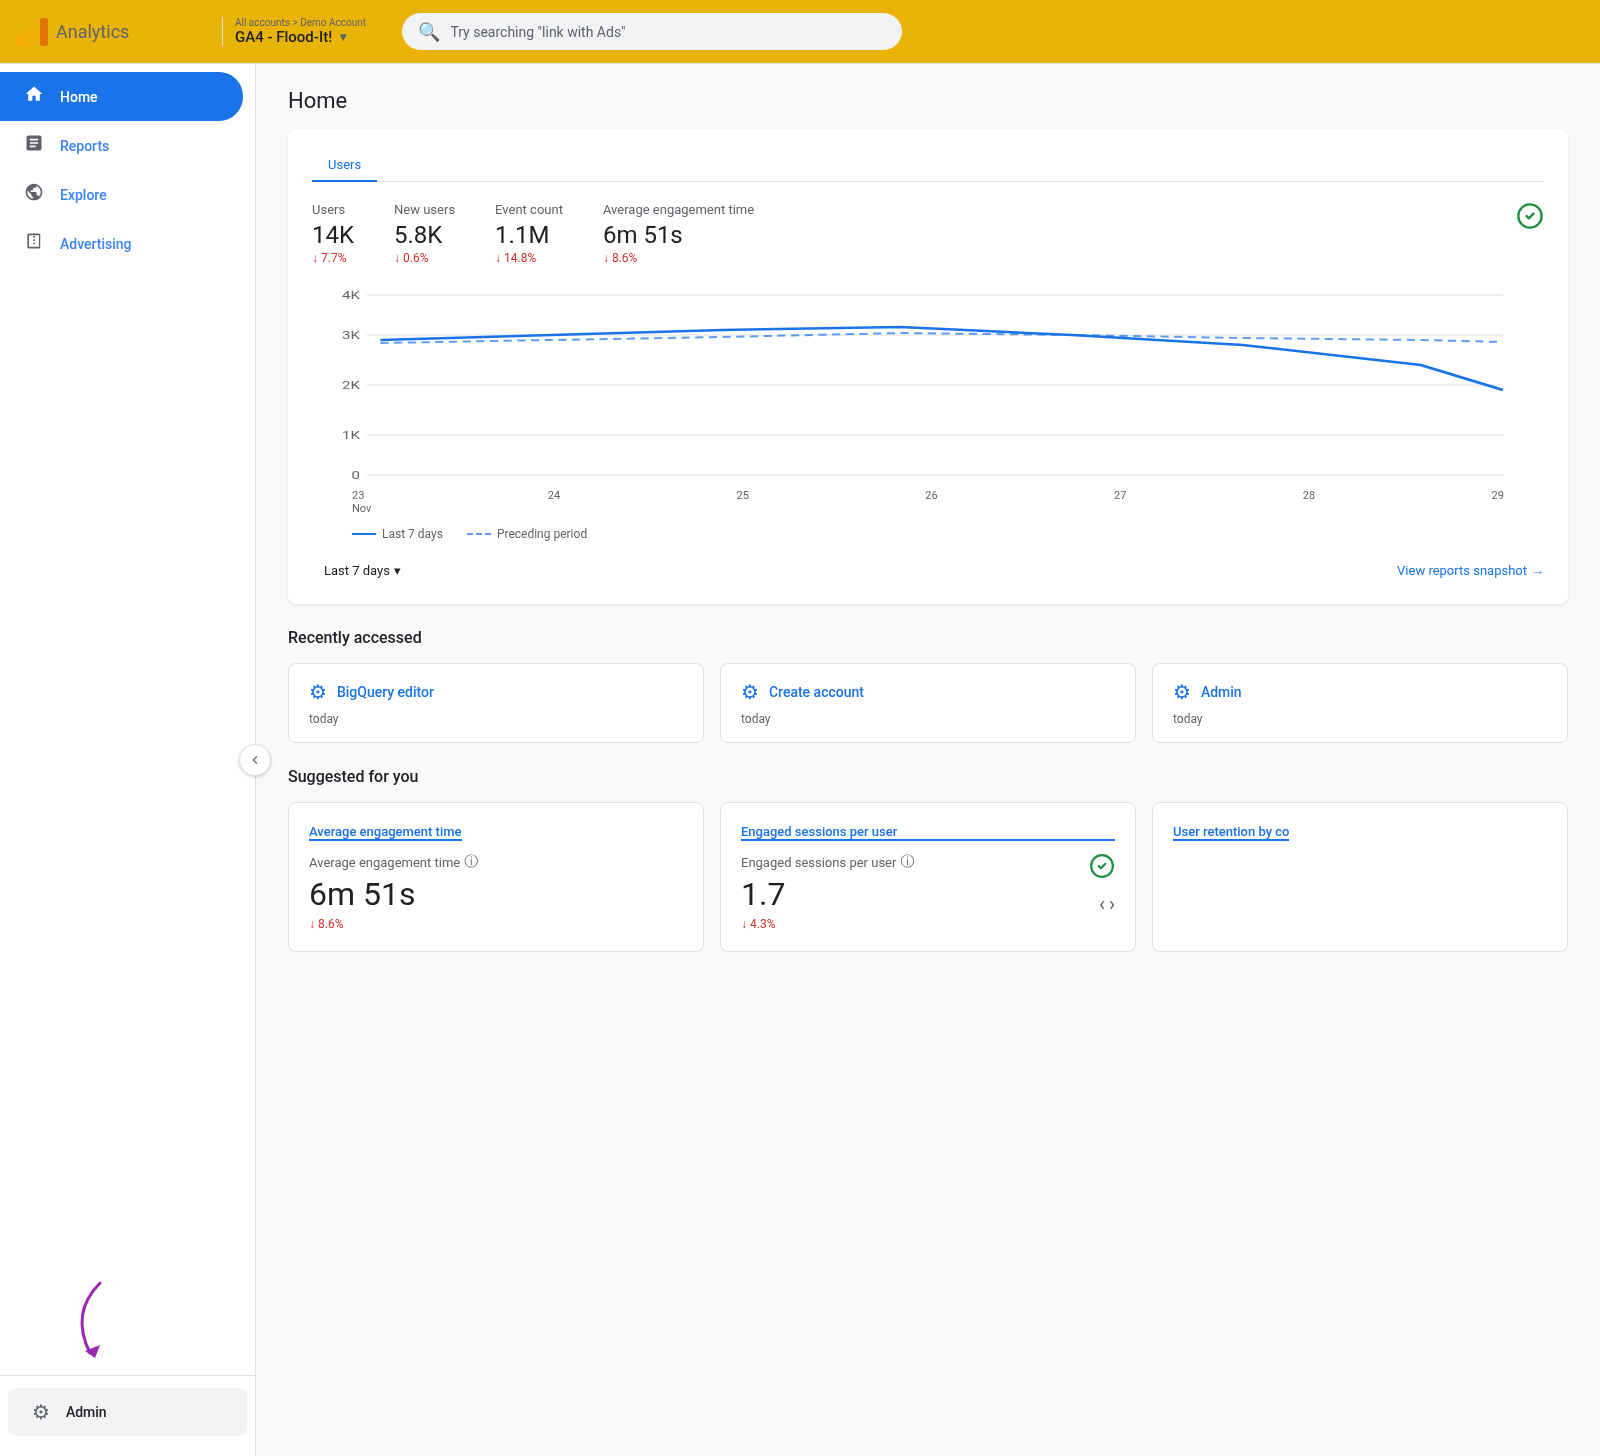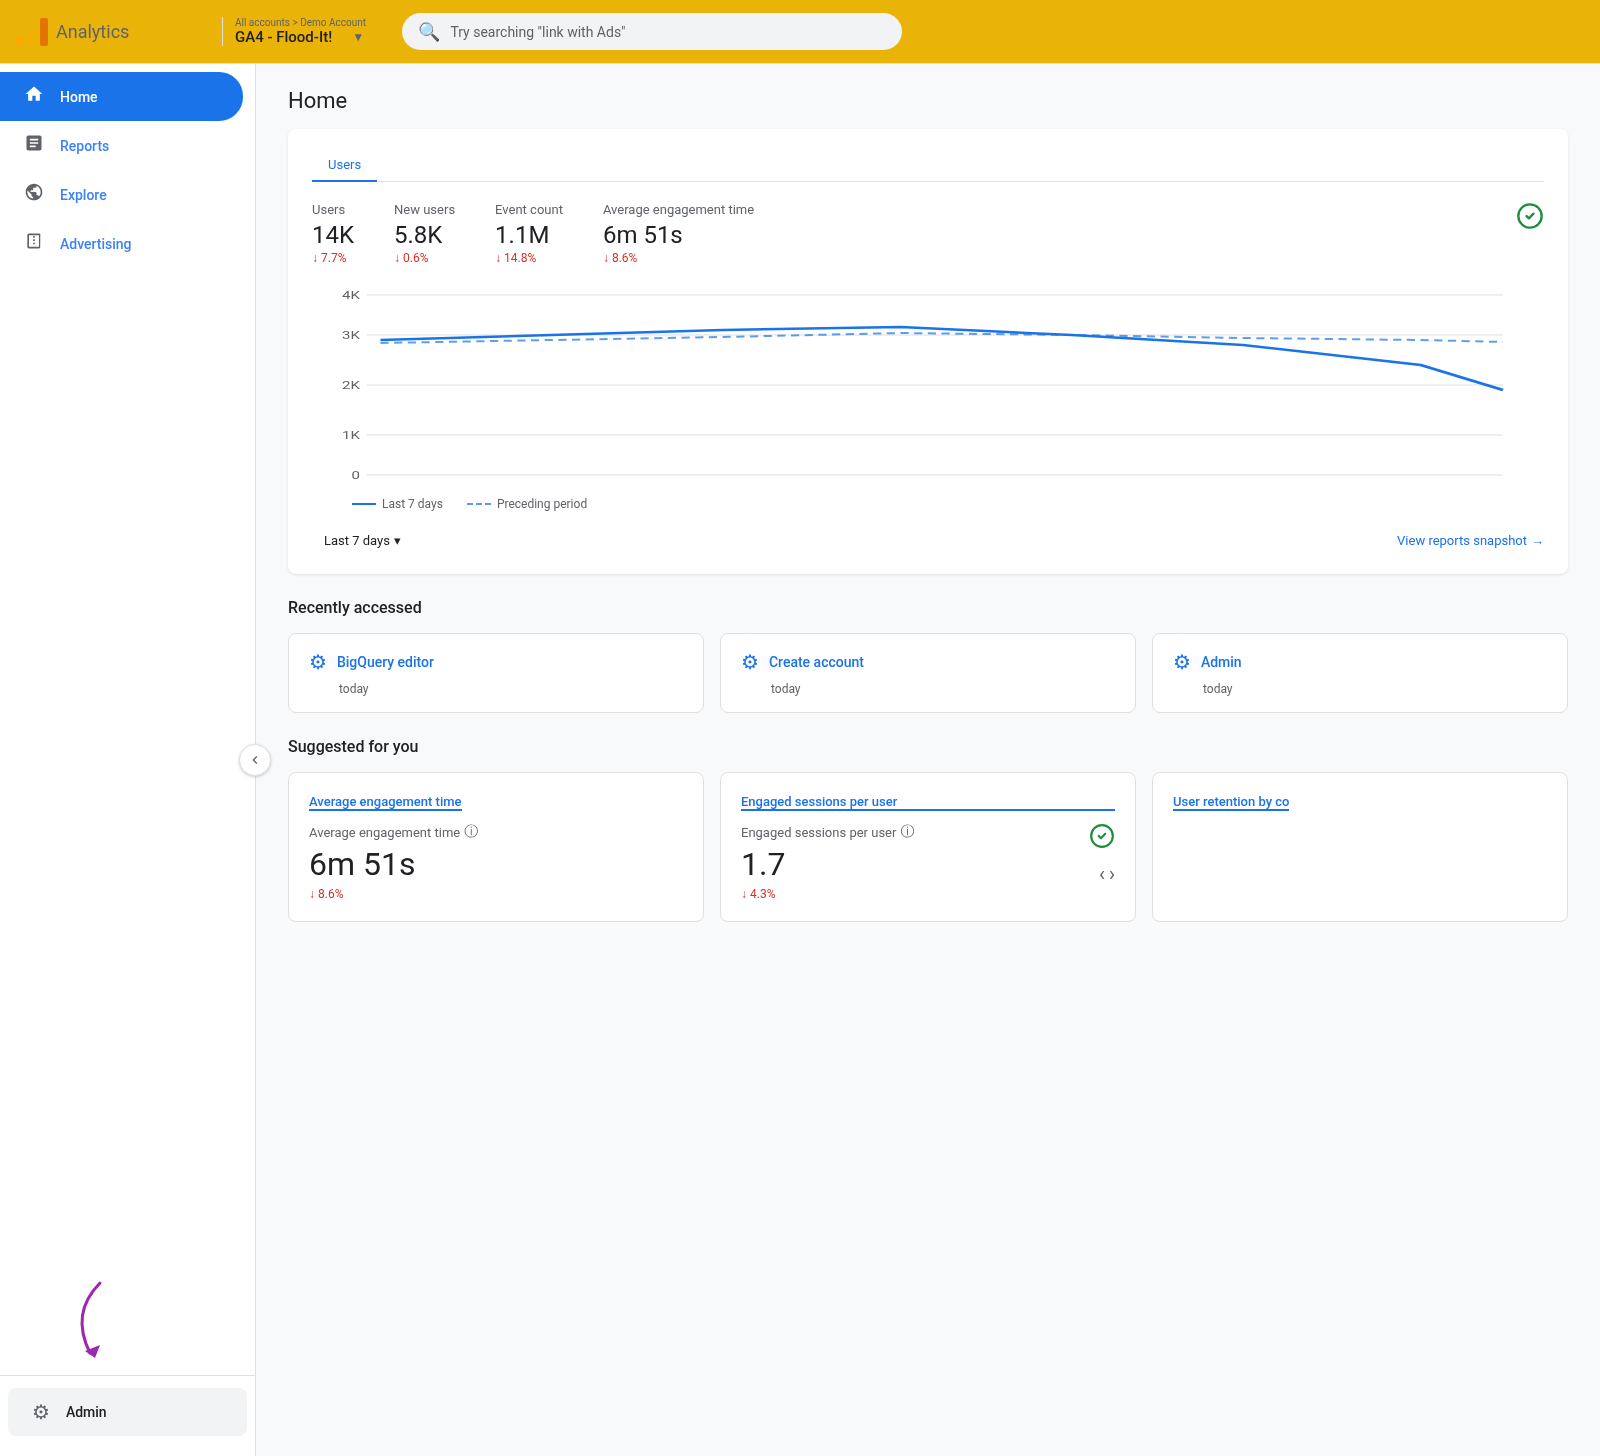--- a/index.html
+++ b/index.html
@@ -42,21 +42,21 @@
       border-left: 1px solid #e0e0e0;
       cursor: pointer;
     }
     .account-breadcrumb {
       font-size: 10px;
       color: #5f6368;
     }
     .account-name {
       display: flex;
       align-items: center;
-      gap: 20px;
+      gap: 5px;
       font-size: 15px;
       color: #202124;
       font-weight: 500;
     }
     .chevron-down {
       font-size: 12px;
       color: #5f6368;
     }
     .search-bar {
       display: flex;
@@ -243,21 +243,21 @@
       display: flex;
       flex-direction: column;
       gap: 8px;
       min-width: 200px;
       flex: 1;
       cursor: pointer;
     }
     .card-header { display: flex; align-items: center; gap: 10px; }
     .card-gear { color: #1a73e8; font-size: 20px; }
     .card-title { color: #1a73e8; font-size: 14px; font-weight: 500; }
-    .card-time { font-size: 12px; color: #5f6368; margin-left: 30px; }
+    .card-time { font-size: 12px; color: #5f6368; }
 
     
     .suggested-cards { display: flex; gap: 16px; }
     .suggested-card {
       background: #fff;
       border: 1px solid #e0e0e0;
       border-radius: 8px;
       padding: 20px;
       flex: 1;
     }
@@ -433,20 +433,29 @@
           <text x="35" y="104" text-anchor="end" font-size="11" fill="#5f6368">2K</text>
           <text x="35" y="154" text-anchor="end" font-size="11" fill="#5f6368">1K</text>
           <text x="35" y="194" text-anchor="end" font-size="11" fill="#5f6368">0</text>
 
           <polyline points="50,58 175,55 300,52 430,48 555,50 680,53 810,55 870,57" fill="none" stroke="#1a73e8" stroke-width="2" stroke-dasharray="6,4" opacity="0.7"></polyline>
 
           <polyline points="50,55 175,50 300,45 430,42 555,50 680,60 810,80 870,105" fill="none" stroke="#1a73e8" stroke-width="2.5"></polyline>
         </svg>
       </div>
 
+      <div class="chart-labels-x">
+        <span>23<br>Nov</span>
+        <span>24</span>
+        <span>25</span>
+        <span>26</span>
+        <span>27</span>
+        <span>28</span>
+        <span>29</span>
+      </div>
 
       <div class="chart-legend" style="margin-top:12px; padding-left:40px;">
         <div class="legend-item">
           <div class="legend-line-solid"></div>
           <span>Last 7 days</span>
         </div>
         <div class="legend-item">
           <div style="width:24px; height:2px; border-top:2px dashed #1a73e8; opacity:0.7;"></div>
           <span>Preceding period</span>
         </div>

